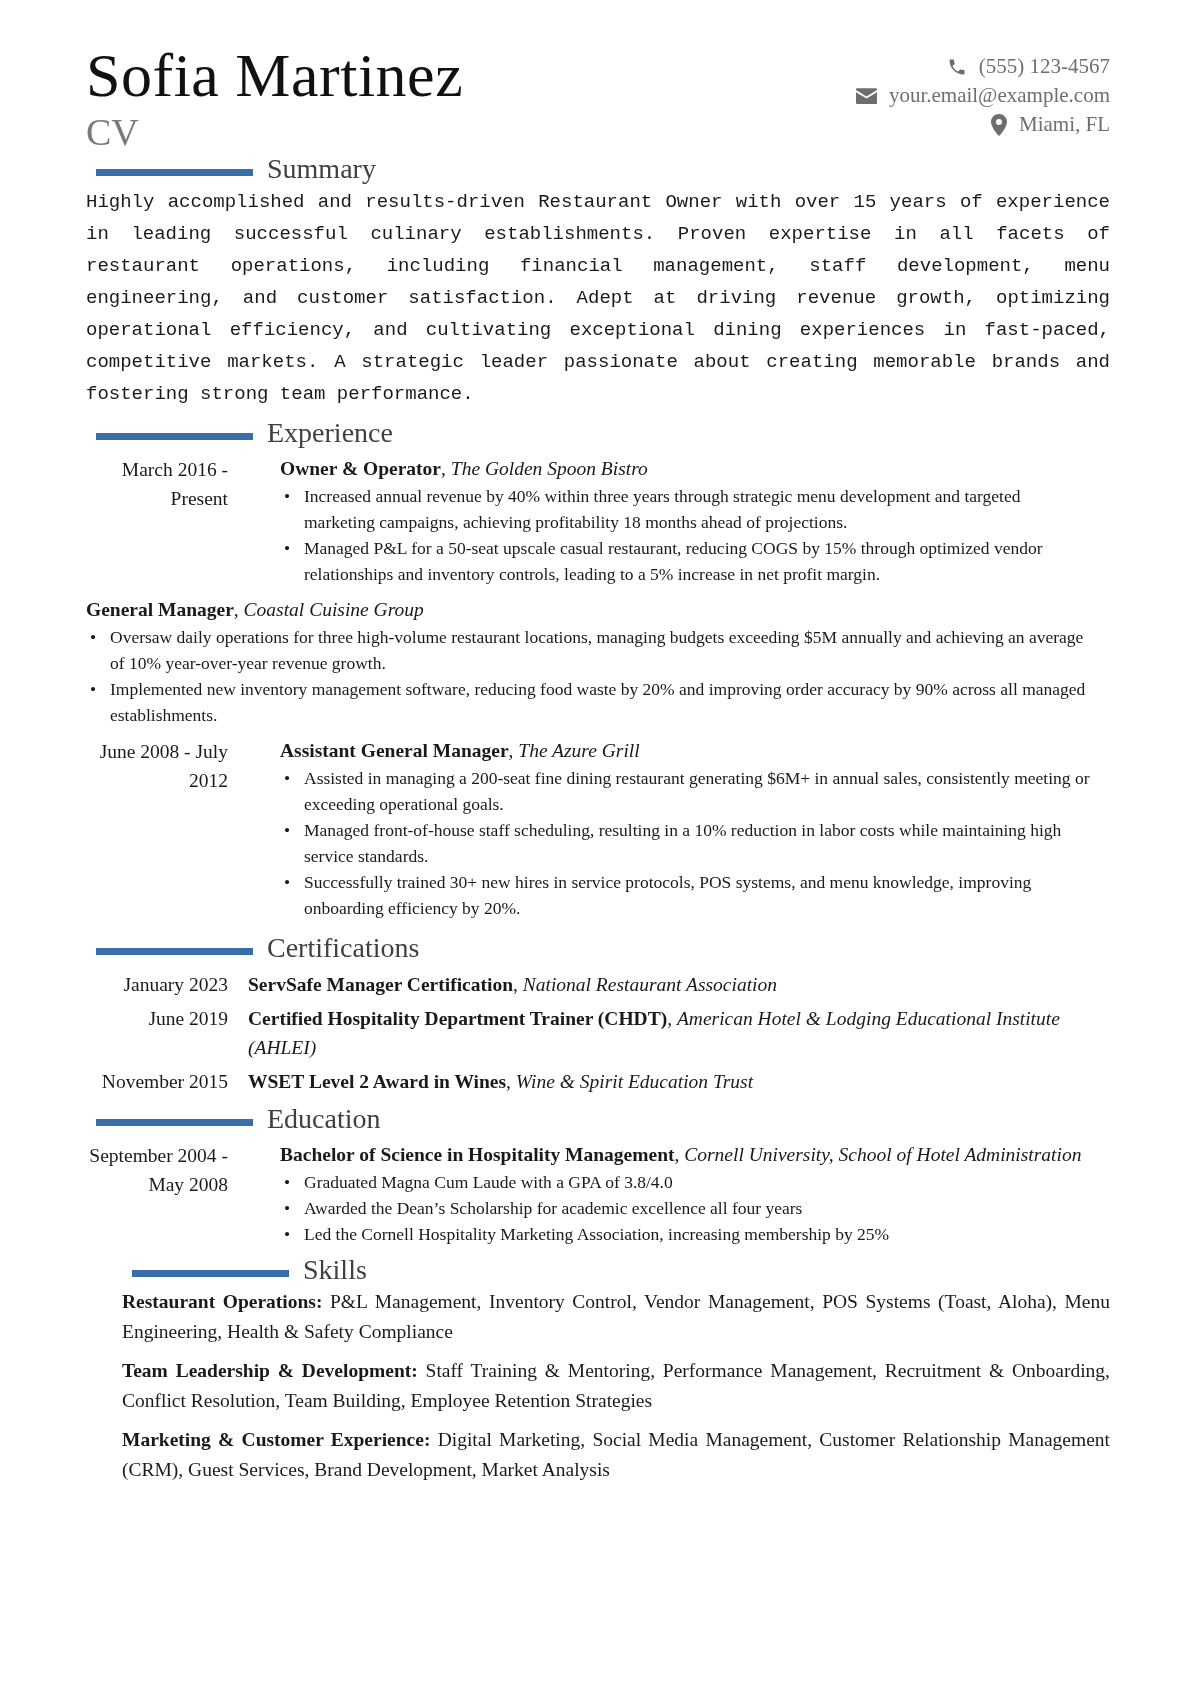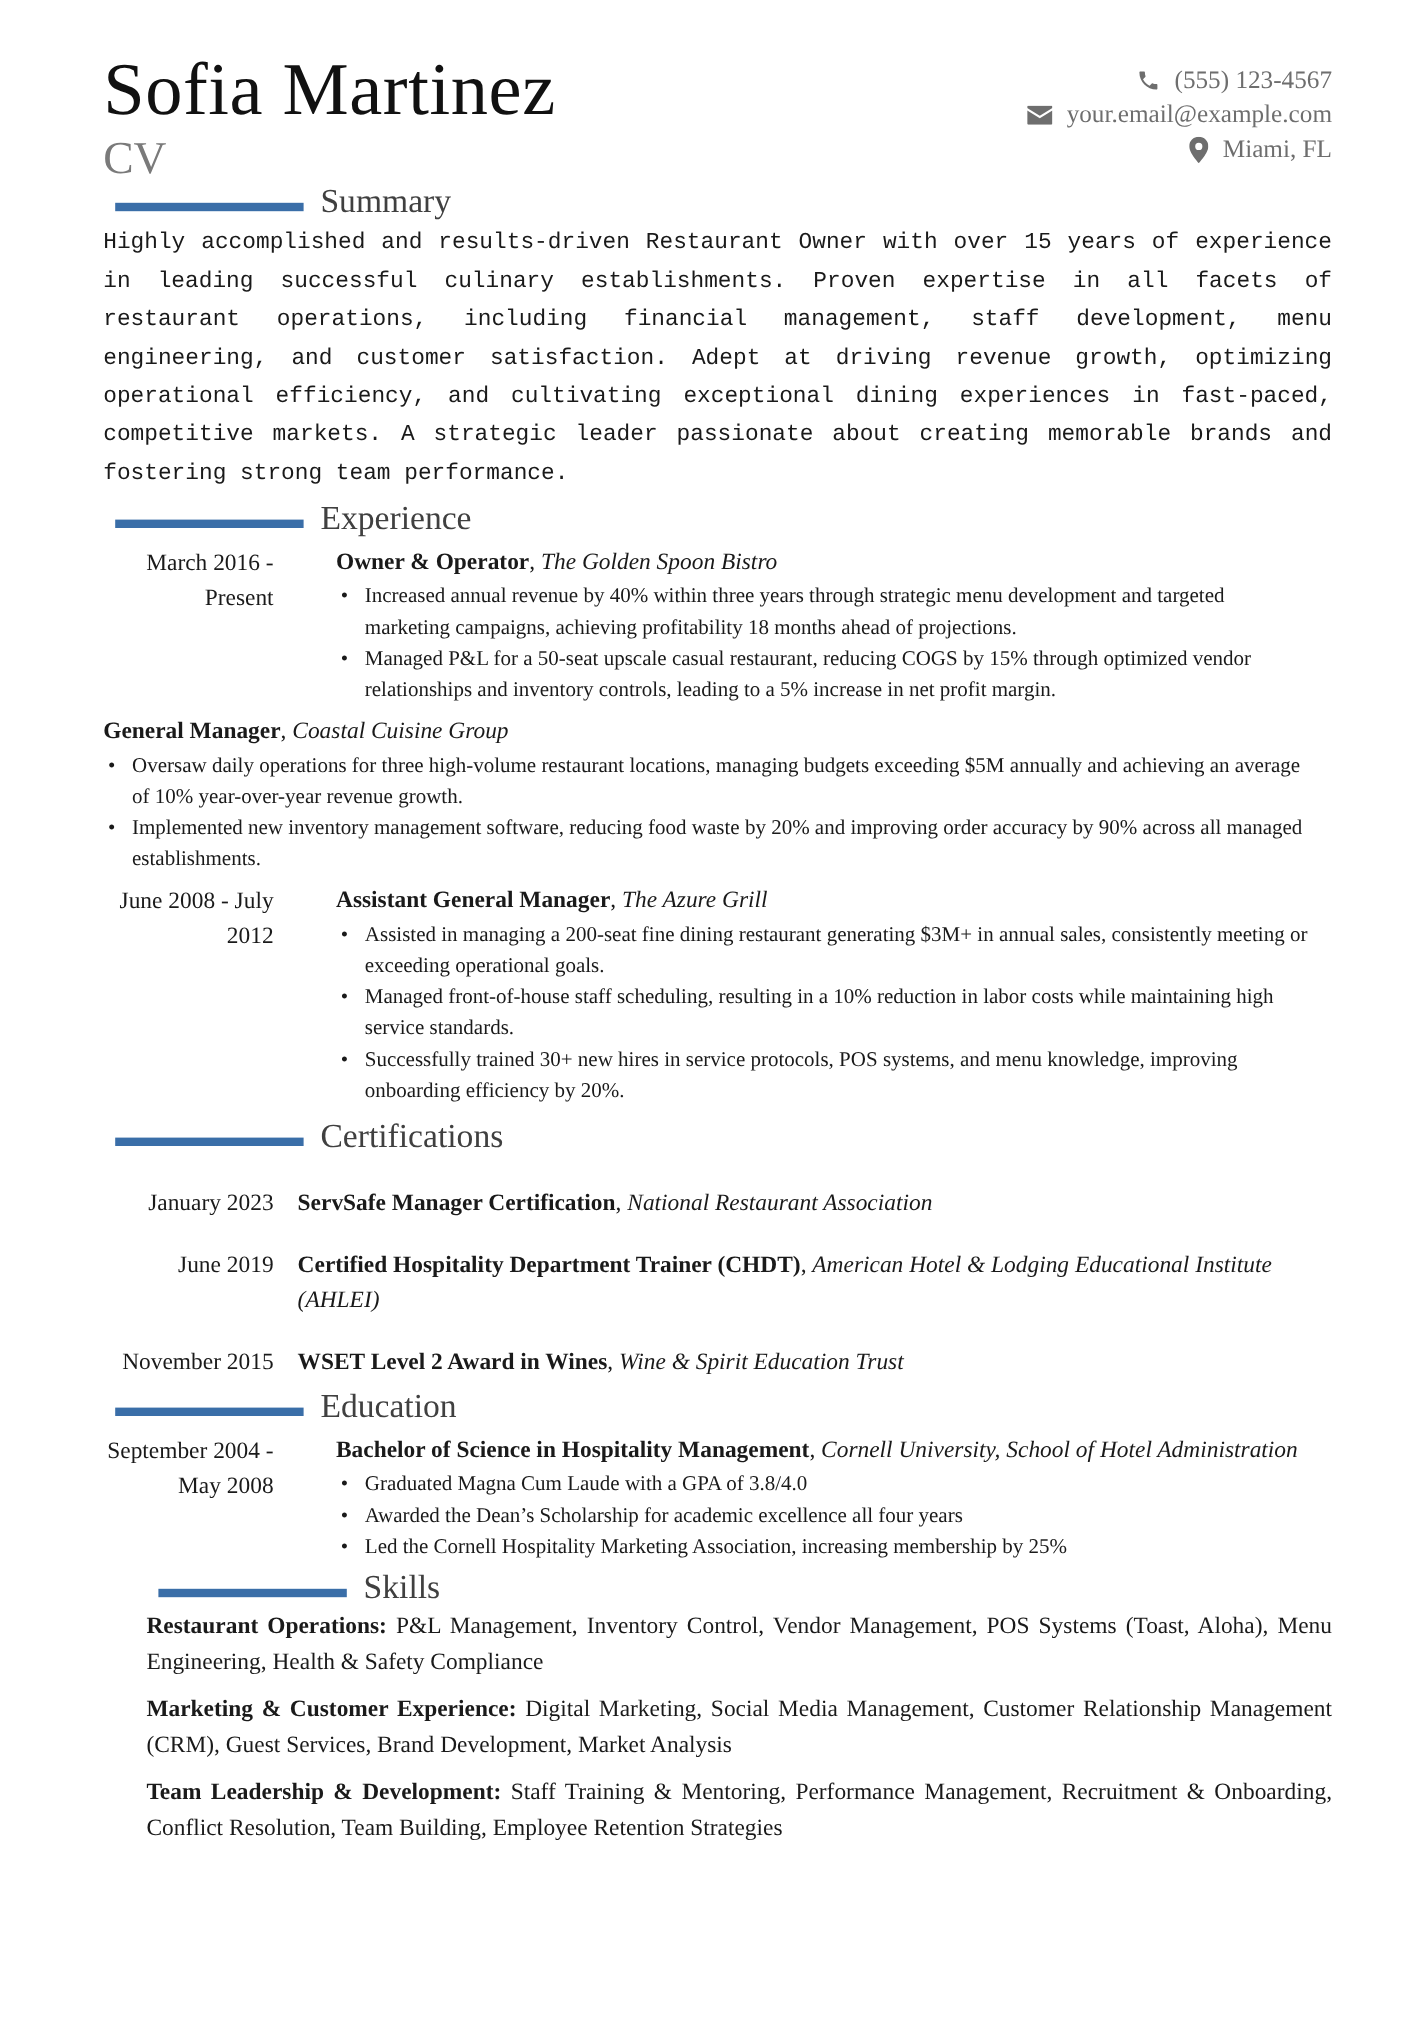--- a/index.html
+++ b/index.html
@@ -83,21 +83,21 @@
     .bullets {
       list-style: none; margin: 0; padding: 0;
       font-family: "Liberation Serif", "DejaVu Serif", serif;
       font-size: 17.5px; line-height: 26px;
     }
     .bullets li { position: relative; padding-left: 24px; }
     .bullets li::before {
       content: "\2022"; position: absolute; left: 4px; top: 0;
     }
 
-    .cert-entry { display: flex; margin-top: 23px; }
+    .cert-entry { display: flex; margin-top: 5px; }
     .cert-entry .entry-date { padding-top: 0; }
 
     .skills .skill {
       font-family: "Liberation Serif", "DejaVu Serif", serif;
       font-size: 19.5px; line-height: 29.5px; color: #1a1a1a;
       margin-bottom: 10px; text-align: justify;
     }
     .skill .cat { font-weight: bold; }
   </style>
 </head>
@@ -177,21 +177,21 @@
       </div>
     </div>
 
     <div class="entry" style="margin-top:8px;">
       <div class="entry-date">June 2008 - July 2012</div>
       <div class="entry-main">
         <div class="entry-title">
           <span class="role">Assistant General Manager</span>, <span class="org">The Azure Grill</span>
         </div>
         <ul class="bullets">
-          <li>Assisted in managing a 200-seat fine dining restaurant generating $3M+ in annual sales, consistently meeting or exceeding operational goals.</li>
+          <li>Assisted in managing a 200-seat fine dining restaurant generating $6M+ in annual sales, consistently meeting or exceeding operational goals.</li>
           <li>Managed front-of-house staff scheduling, resulting in a 10% reduction in labor costs while maintaining high service standards.</li>
           <li>Successfully trained 30+ new hires in service protocols, POS systems, and menu knowledge, improving onboarding efficiency by 20%.</li>
         </ul>
       </div>
     </div>
   </div>
 
   <div class="section" style="margin-top:10px;">
     <div class="section-head">
       <div class="section-bar"></div>
@@ -251,22 +251,22 @@
     <div class="section-head">
       <div class="section-bar"></div>
       <div class="section-title">Skills</div>
     </div>
 
     <div class="skill">
       <span class="cat">Restaurant Operations:</span>
       <span>P&amp;L Management, Inventory Control, Vendor Management, POS Systems (Toast, Aloha), Menu Engineering, Health &amp; Safety Compliance</span>
     </div>
     <div class="skill">
+      <span class="cat">Team Leadership &amp; Development:</span>
+      <span>Staff Training &amp; Mentoring, Performance Management, Recruitment &amp; Onboarding, Conflict Resolution, Team Building, Employee Retention Strategies</span>
+    </div>
+    <div class="skill">
       <span class="cat">Marketing &amp; Customer Experience:</span>
       <span>Digital Marketing, Social Media Management, Customer Relationship Management (CRM), Guest Services, Brand Development, Market Analysis</span>
     </div>
-    <div class="skill">
-      <span class="cat">Team Leadership &amp; Development:</span>
-      <span>Staff Training &amp; Mentoring, Performance Management, Recruitment &amp; Onboarding, Conflict Resolution, Team Building, Employee Retention Strategies</span>
-    </div>
   </div>
 
 </div>
 
 </body></html>

